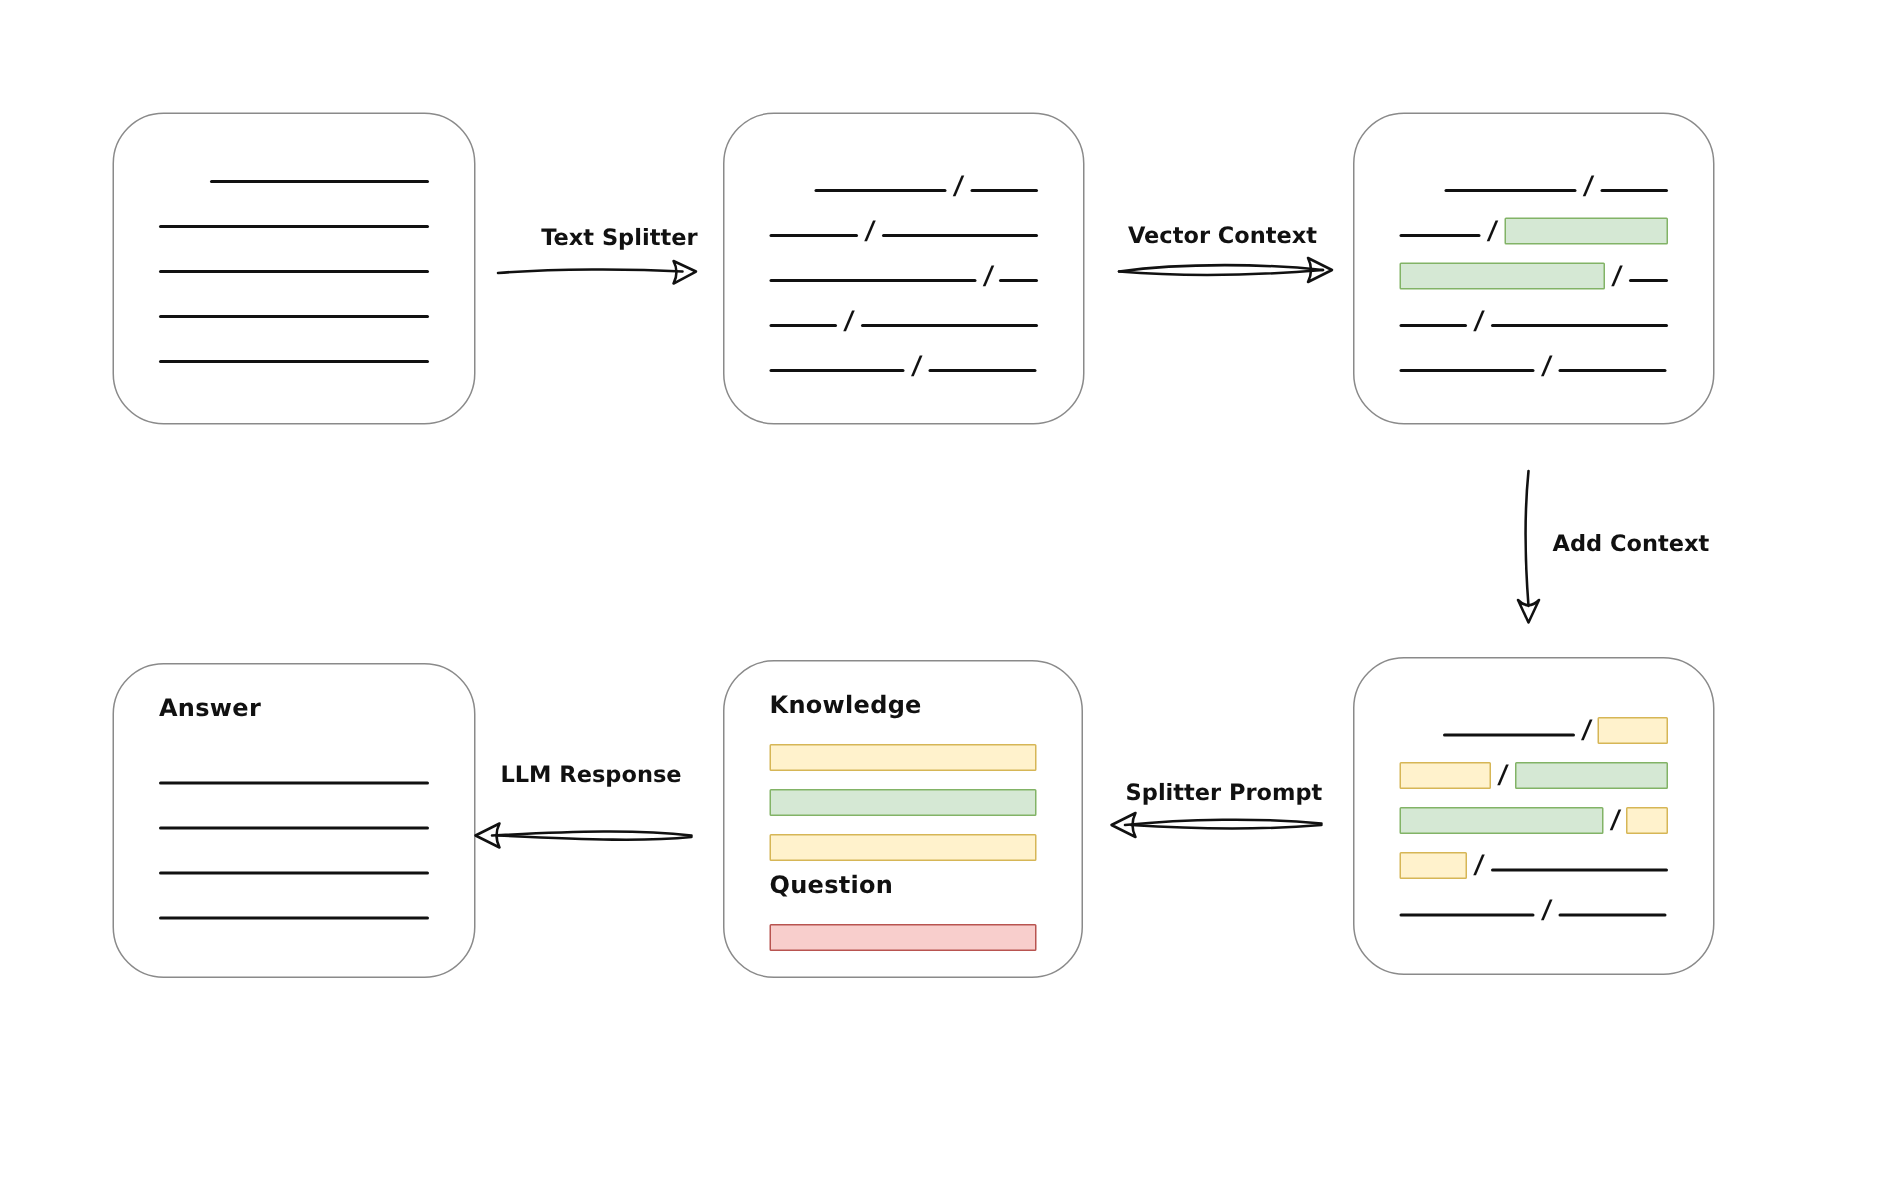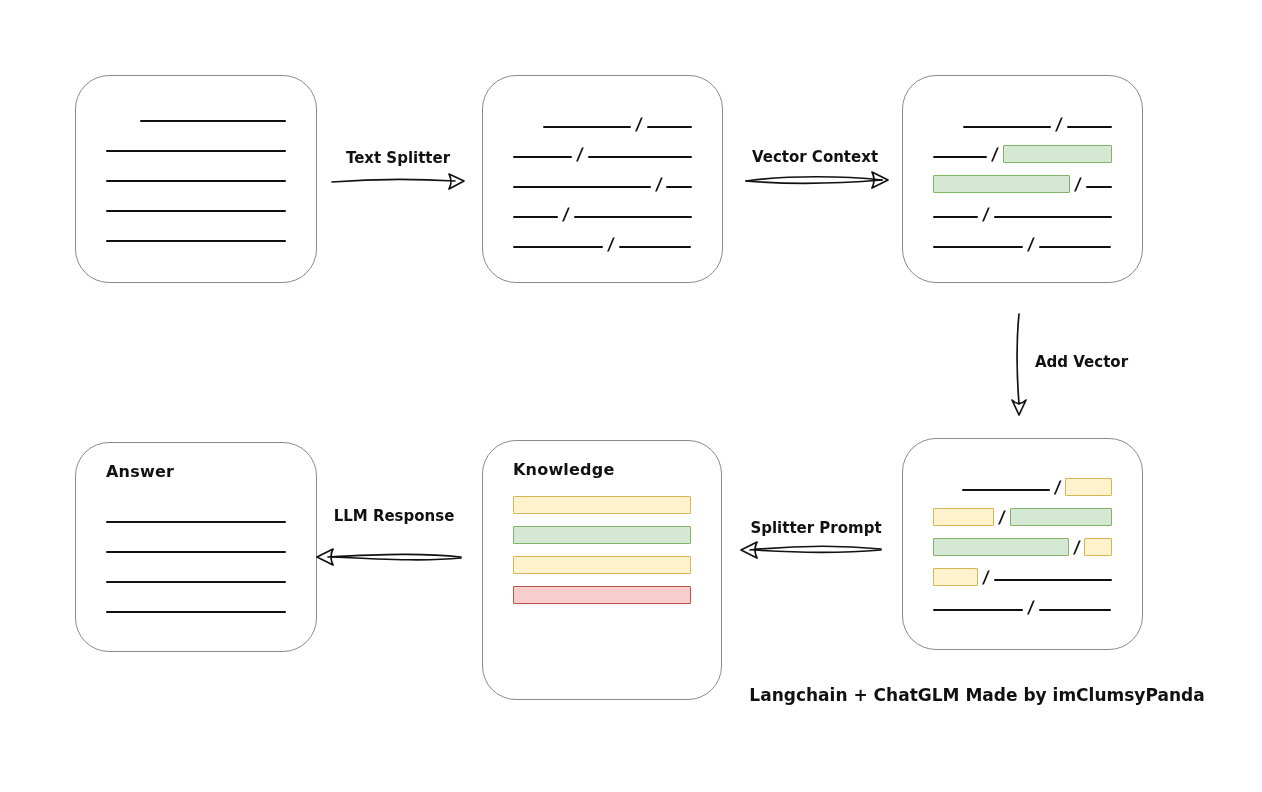--- a/index.html
+++ b/index.html
@@ -10,41 +10,41 @@
   }
   .box {
     position:absolute; background:#fff;
     border:1.5px solid var(--box-border,#8a8a8a);
     border-radius:34px; padding:0 30px;
   }
   #box-document { left:75px;  top:75px;  width:242px; height:208px; padding-top:22px; }
   #box-chunks   { left:482px; top:75px;  width:241px; height:208px; padding-top:28px; }
   #box-matched  { left:902px; top:75px;  width:241px; height:208px; padding-top:28px; }
   #box-context  { left:902px; top:438px; width:241px; height:212px; padding-top:28px; }
-  #box-prompt   { left:482px; top:440px; width:240px; height:260px; padding-top:14px; }
+  #box-prompt   { left:482px; top:440px; width:240px; height:212px; padding-top:14px; }
   #box-answer   { left:75px;  top:442px; width:242px; height:210px; padding-top:14px; }
 
   .row { display:flex; align-items:flex-end; height:30px; }
   .tline { height:2px; background:var(--line,#111); margin-bottom:6px; border-radius:1px; }
   .space { display:inline-block; height:1px; }
   .slash {
     width:16px; text-align:center; font-size:17px; font-weight:600;
     line-height:1; margin-bottom:1px; transform:skewX(-6deg); color:var(--line,#111);
   }
   .bar { height:18px; border:1.6px solid; margin-bottom:1px; border-radius:1px; }
   .bar-green  { background:var(--green-fill,#d5e8d4);  border-color:var(--green-border,#82b366); }
   .bar-yellow { background:var(--yellow-fill,#fff2cc); border-color:var(--yellow-border,#d6b656); }
   .bar-red    { background:var(--red-fill,#f8cecc);    border-color:var(--red-border,#b85450); }
   .box-title { height:30px; line-height:30px; font-size:16px; font-weight:600; letter-spacing:.2px; }
 
   svg.arrows { position:absolute; left:0; top:0; pointer-events:none; }
   svg.arrows path { stroke:var(--line,#111); stroke-width:1.7; fill:none; stroke-linecap:round; stroke-linejoin:round; }
 
   .arrow-label { position:absolute; font-size:15px; font-weight:600; text-align:center; white-space:nowrap; }
-  #label-text-splitter   { left:331px; top:149px; width:134px; }
+  #label-text-splitter   { left:331px; top:149px; width:134px;text-align:right; }
   #label-vector-search   { left:742px; top:148px; width:146px; }
   #label-add-context     { left:1035px; top:353px; text-align:left; }
   #label-generate-prompt { left:741px; top:519px; width:150px; }
   #label-llm-response    { left:324px; top:507px; width:140px; }
 
   #caption { position:absolute; left:742px; top:685px; width:470px; text-align:center;
              font-size:17px; font-weight:600; }
 </style>
 </head>
 <body>
@@ -157,20 +157,21 @@
       <div class="box-title">Knowledge</div>
       <div class="row">
         <div class="bar bar-yellow" style="width: 180px;"></div>
       </div>
       <div class="row">
         <div class="bar bar-green" style="width: 180px;"></div>
       </div>
       <div class="row">
         <div class="bar bar-yellow" style="width: 180px;"></div>
       </div>
+      <div class="box-title">Question</div>
       <div class="row">
         <div class="bar bar-red" style="width: 180px;"></div>
       </div>
     </div>
   <div class="box" id="box-answer">
       <div class="box-title">Answer</div>
       <div style="height: 12px;"></div>
       <div class="row">
         <div class="tline" style="width: 180px;"></div>
       </div>
@@ -206,18 +207,17 @@
     </g>
     <g>
       <path d="M461,557 C425,553 385,554 328,557"></path>
       <path d="M461,558 C430,561 395,560 332,557"></path>
       <path d="M333,549 L317,557 L333,565 Q329,557 333,549 Z"></path>
     </g>
   </svg>
 
   <div class="arrow-label" id="label-text-splitter">Text Splitter</div>
   <div class="arrow-label" id="label-vector-search">Vector Context</div>
-  <div class="arrow-label" id="label-add-context">Add Vector</div>
+  <div class="arrow-label" id="label-add-context">Add Context</div>
   <div class="arrow-label" id="label-generate-prompt">Splitter Prompt</div>
   <div class="arrow-label" id="label-llm-response">LLM Response</div>
 
-  <div id="caption">Langchain + ChatGLM Made by imClumsyPanda</div>
 </div>
 
 </body></html>

